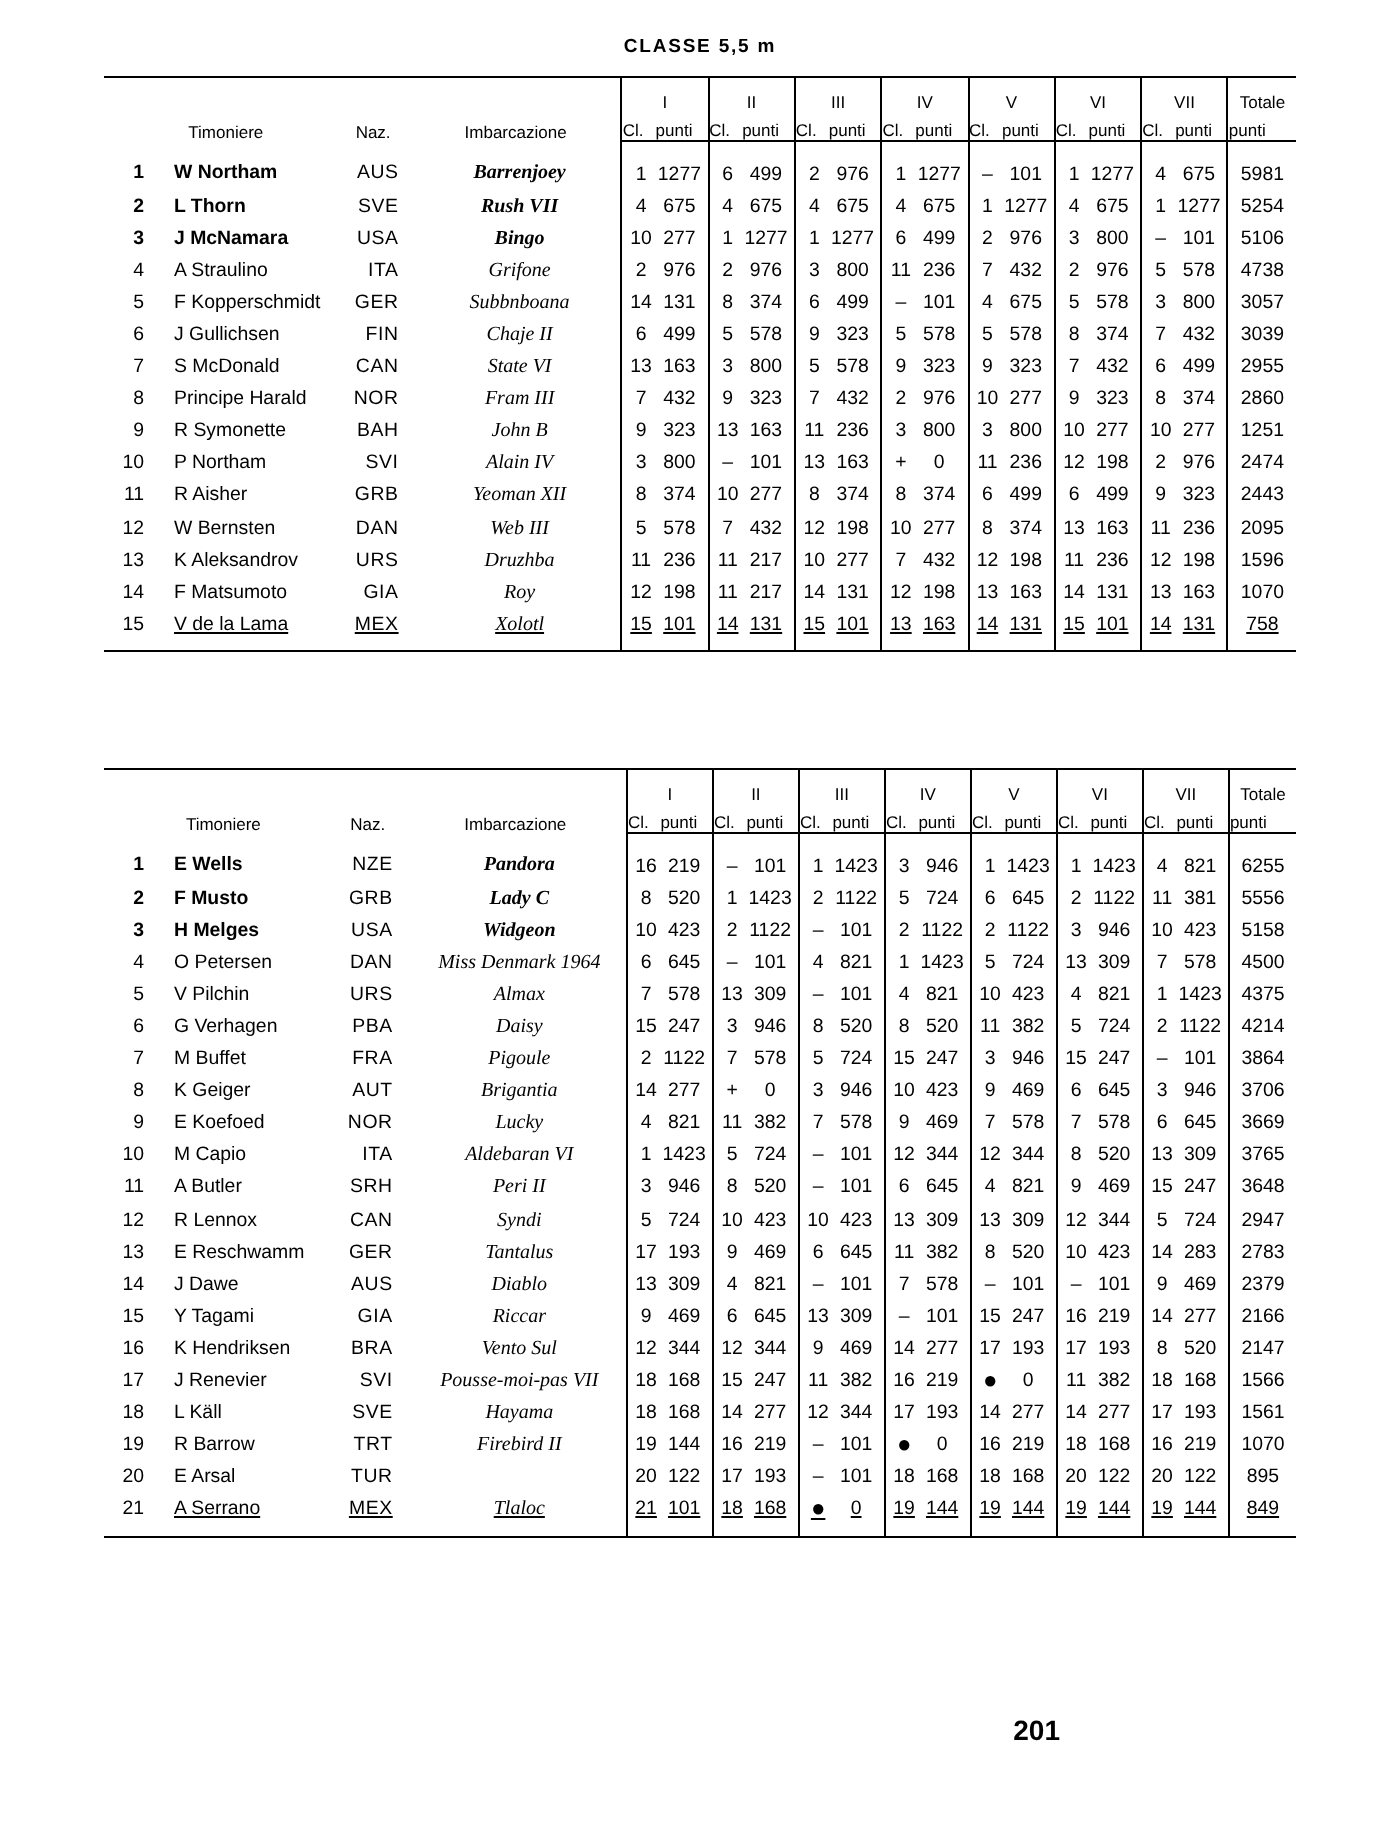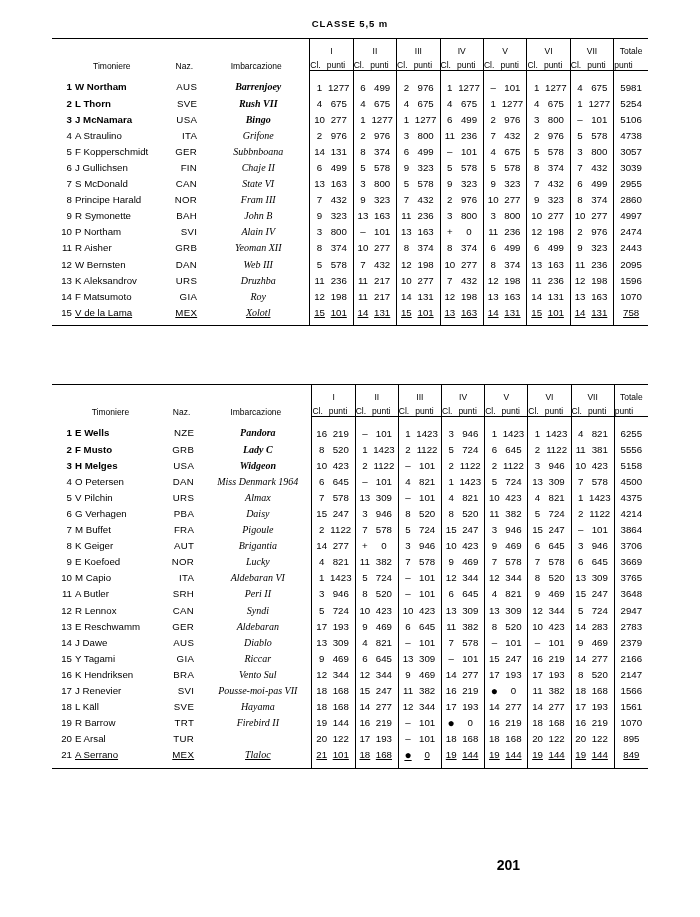--- a/index.html
+++ b/index.html
@@ -85,21 +85,21 @@
     white-space: nowrap;
   }
   tbody tr:first-child td { padding-top: 8px; }
   tbody tr:last-child td { padding-bottom: 5px; text-decoration: underline; }
 
   td.helm {
     padding-left: 6px;
     text-align: left;
   }
   td.helm .rank { display: inline-block; min-width: 14px; text-align: right; }
-  td.helm .name { margin-left: 3px; }
+  td.helm .name { margin-left: 15px; }
   tr.bold td.helm { font-weight: bold; }
   tr.bold td.boat { font-weight: bold; }
 
   td.nat {
     text-align: right;
     padding-right: 6px;
     letter-spacing: 0.3px;
   }
   td.boat {
     font-family: "Liberation Serif", serif;
@@ -115,21 +115,21 @@
 
   .table-bottom {
     border-top: 1.6px solid #000;
     height: 0;
     font-size: 0;
     line-height: 0;
   }
 
   .page-number {
     position: absolute;
-    right: 52px;
+    right: 42px;
     bottom: 44px;
     font-size: 14px;
     font-weight: bold;
   }
   .dot { font-size: 12px; line-height: 1; }
 </style>
 </head>
 <body>
 
 <div class="page">
@@ -361,21 +361,21 @@
             <td class="num cl vsep">11</td>
             <td class="num pt">236</td>
             <td class="num cl vsep">3</td>
             <td class="num pt">800</td>
             <td class="num cl vsep">3</td>
             <td class="num pt">800</td>
             <td class="num cl vsep">10</td>
             <td class="num pt">277</td>
             <td class="num cl vsep">10</td>
             <td class="num pt">277</td>
-            <td class="num tot vsep">4997</td>
+            <td class="num tot vsep">1251</td>
           </tr>
           <tr>
             <td class="helm"><span class="rank">10</span><span class="name">P Northam</span></td>
             <td class="nat">SVI</td>
             <td class="boat">Alain IV</td>
             <td class="num cl vsep">3</td>
             <td class="num pt">800</td>
             <td class="num cl vsep">–</td>
             <td class="num pt">101</td>
             <td class="num cl vsep">13</td>
@@ -790,21 +790,21 @@
             <td class="num pt">309</td>
             <td class="num cl vsep">12</td>
             <td class="num pt">344</td>
             <td class="num cl vsep">5</td>
             <td class="num pt">724</td>
             <td class="num tot vsep">2947</td>
           </tr>
           <tr>
             <td class="helm"><span class="rank">13</span><span class="name">E Reschwamm</span></td>
             <td class="nat">GER</td>
-            <td class="boat">Aldebaran</td>
+            <td class="boat">Tantalus</td>
             <td class="num cl vsep">17</td>
             <td class="num pt">193</td>
             <td class="num cl vsep">9</td>
             <td class="num pt">469</td>
             <td class="num cl vsep">6</td>
             <td class="num pt">645</td>
             <td class="num cl vsep">11</td>
             <td class="num pt">382</td>
             <td class="num cl vsep">8</td>
             <td class="num pt">520</td>

